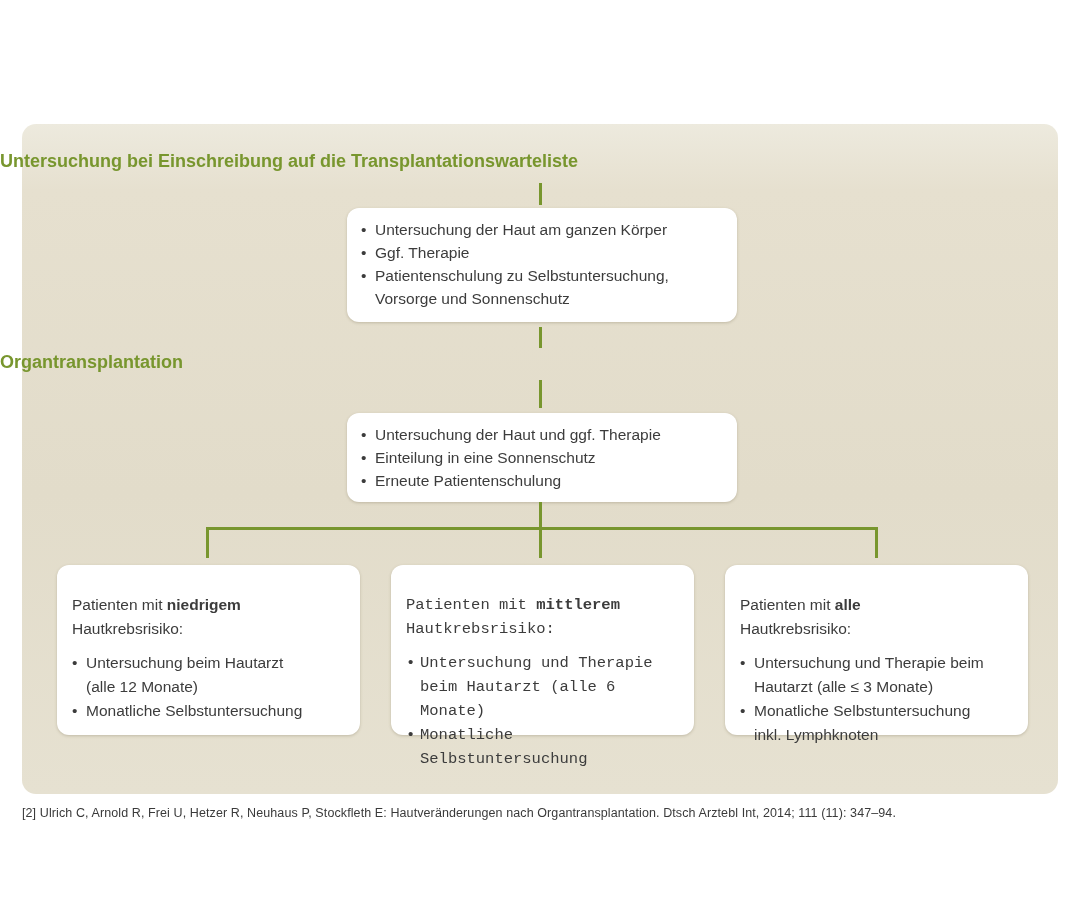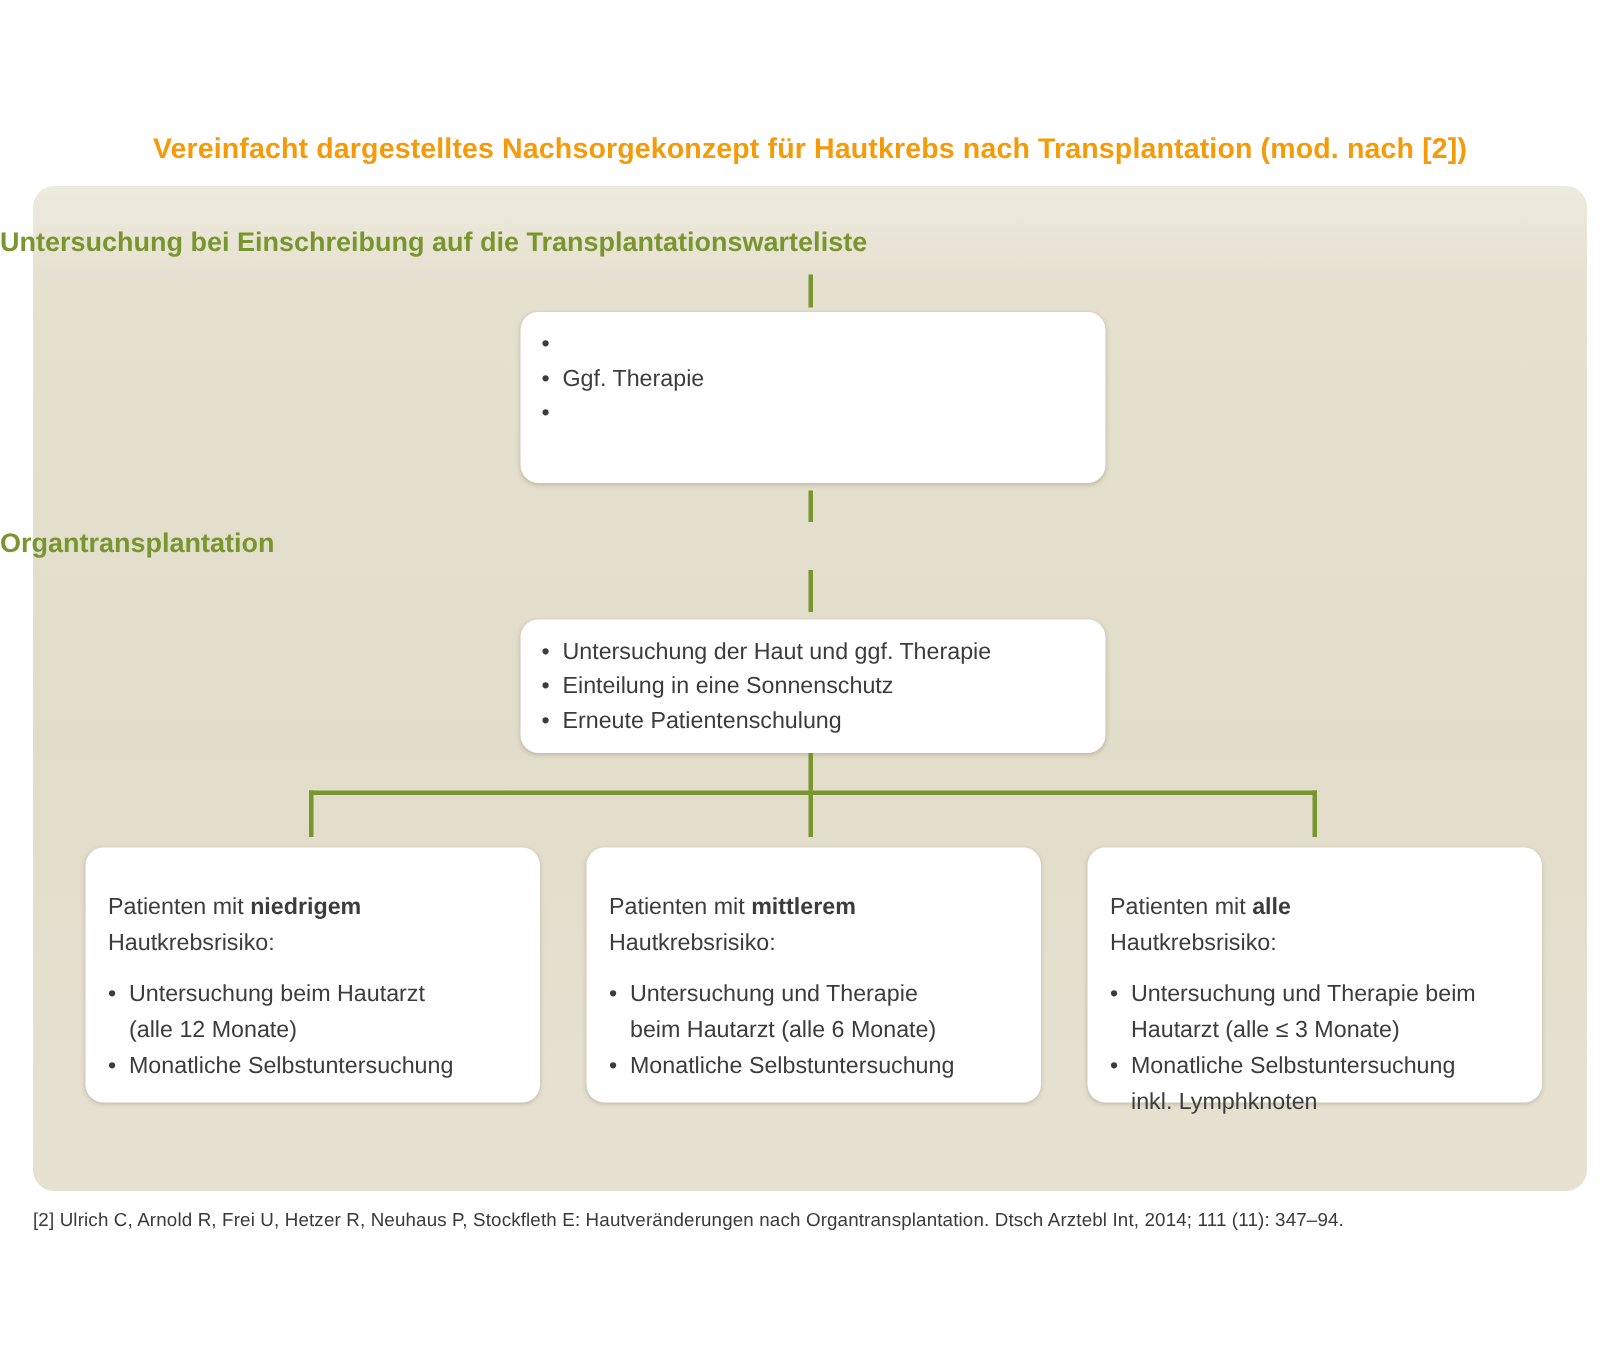--- a/index.html
+++ b/index.html
@@ -53,57 +53,59 @@
     border-radius:12px;
     box-shadow:0 1px 3px rgba(110,100,70,.30);
     box-sizing:border-box;
     font-size:15.5px;line-height:23px;color:#3c3c3c;
   }
   .card-stage1{left:347px;top:208px;width:390px;height:114px;padding:10px 14px;}
   .card-stage2{left:347px;top:413px;width:390px;height:89px;padding:10px 14px;}
 
   .risk-card{top:565px;width:303px;height:170px;padding:28px 15px;line-height:24px;}
   .risk-low{left:57px;}
-  .risk-mid{left:391px;}
+  .risk-mid{left:391px;font-family:Liberation Mono, monospace;}
   .risk-high{left:725px;}
 
   .bullet{display:flex;}
   .dot{flex:0 0 14px;}
   .bt{white-space:pre-line;}
   .risk-intro{margin-bottom:10px;}
   .risk-intro b{font-weight:bold;}
 
   .footnote{
     position:absolute;left:22px;top:806px;width:1000px;
     font-size:12.5px;color:#3a3a3a;letter-spacing:.1px;
   }
 </style>
 </head>
 <body>
 
 <div class="stage">
 
-  <div class="fig-title">Vereinfacht dargestelltes Nachsorgekonzept für Hautkrebs nach Transplantation (mod. nach [2])</div>
 
   <div class="panel"></div>
 
   <div class="h-green h-stage1">Untersuchung bei Einschreibung auf die Transplantationswarteliste</div>
 
   <div class="vseg seg1"></div>
 
   <div class="card card-stage1">
     <div class="bullet">
       <span class="dot">•</span>
+      <span class="bt">Untersuchung der Haut am ganzen Körper</span>
     </div>
     <div class="bullet">
       <span class="dot">•</span>
       <span class="bt">Ggf. Therapie</span>
     </div>
     <div class="bullet">
       <span class="dot">•</span>
+      <span class="bt">Patientenschulung zu Selbstuntersuchung,
+Vorsorge und Sonnenschutz</span>
     </div>
   </div>
 
   <div class="vseg seg2"></div>
 
   <div class="h-green h-stage2">Organtransplantation</div>
 
   <div class="vseg seg3"></div>
 
   <div class="card card-stage2">

